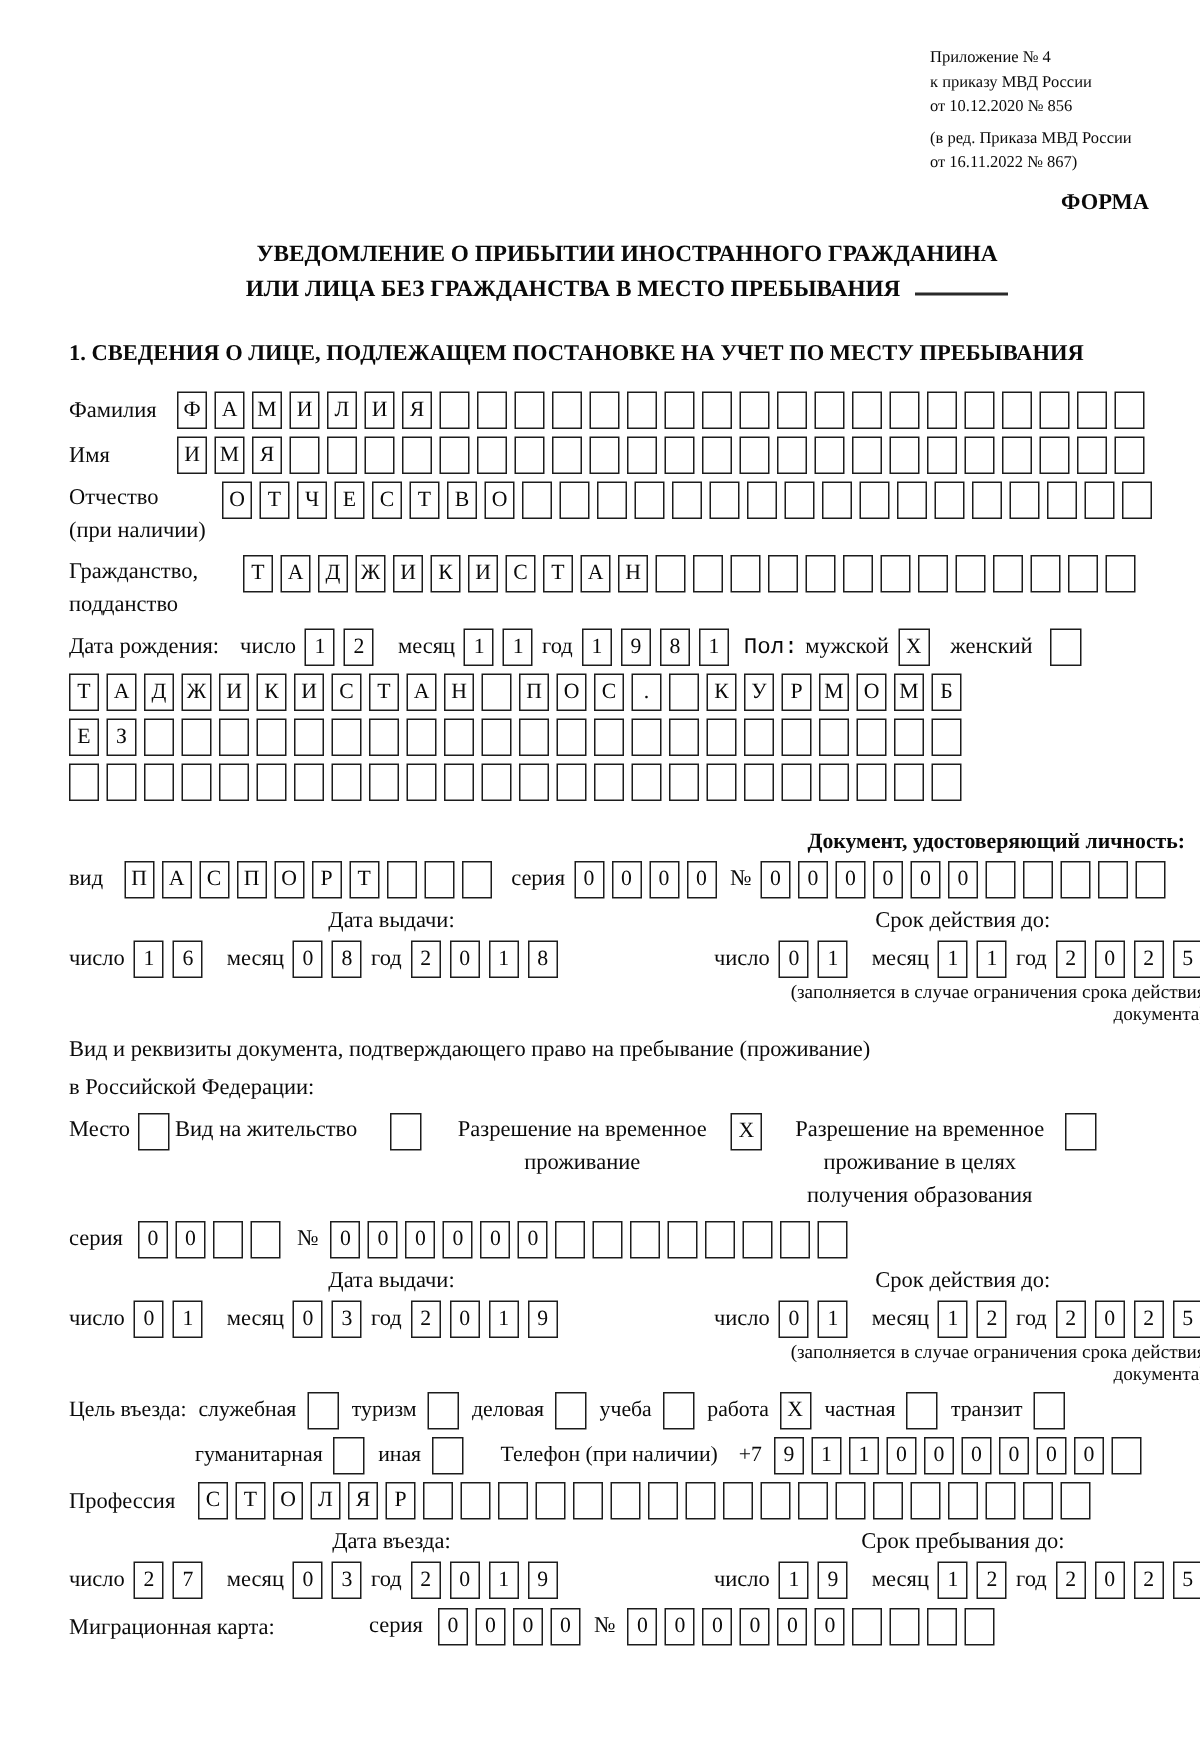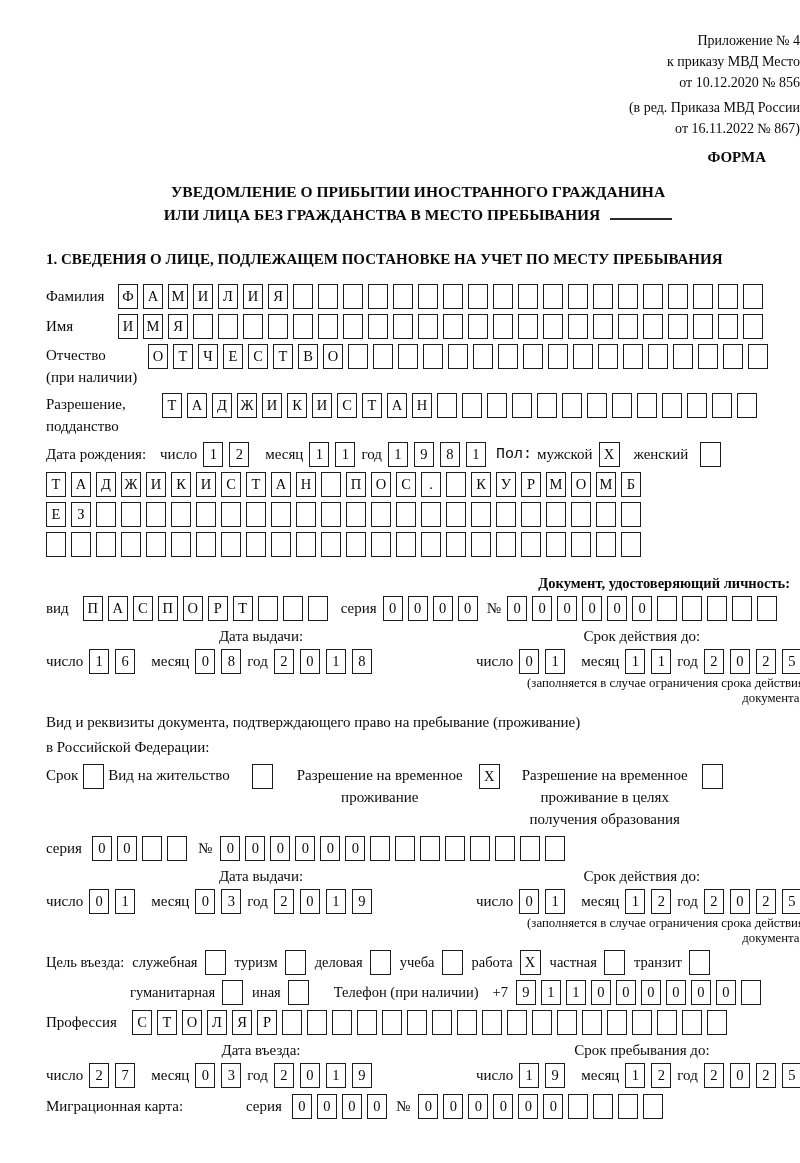--- a/index.html
+++ b/index.html
@@ -1,21 +1,21 @@
 <!DOCTYPE html>
 <html><head>
 <meta charset="utf-8">
 <style>
   html,body{margin:0;padding:0;background:#fff;}
   .page{
     width:800px;height:1163px;background:#ffffff;color:#0a0a0a;
     font-family:"Liberation Serif","DejaVu Serif",serif;
     box-sizing:border-box;padding:30px 10px 0 46px;position:relative;overflow:hidden;
   }
-  .hdr-block{margin-left:574px;width:180px;font-size:14px;line-height:1.5;text-align:right;}
+  .hdr-block{margin-left:574px;width:180px;font-size:11px;line-height:1.5;}
   .hdr-block .sub{margin-top:4px;}
   .forma{ text-align:right;font-weight:bold;font-size:15px;margin:10px 24px 0 0;}
   .title{ text-align:center;font-weight:bold;font-size:15.5px;line-height:1.5;margin-top:14px;}
   .title-underline{display:inline-block;width:62px;border-bottom:2px solid #2a2a2a;height:14px;margin-left:10px;}
   .sec1{font-weight:bold;font-size:15px;margin-top:24px;margin-bottom:16px;}
   .row{display:flex;align-items:center;margin-bottom:5px;font-size:15px;}
   .row.top{align-items:flex-start;}
   .label-col{flex:none;line-height:22px;}
   .w72{width:72px;} .w102{width:102px;} .w116{width:116px;}
   .cells{display:inline-flex;flex:none;}
@@ -48,21 +48,21 @@
   .mt2{margin-top:2px;} .mt4{margin-top:4px;} .mt6{margin-top:6px;}
   .cellrow{margin-bottom:5px;}
 </style>
 </head>
 <body>
 
 <div class="page">
 
   <div class="hdr-block">
     <div>Приложение № 4</div>
-    <div>к приказу МВД Место</div>
+    <div>к приказу МВД России</div>
     <div>от 10.12.2020 № 856</div>
     <div class="sub">(в ред. Приказа МВД России</div>
     <div>от 16.11.2022 № 867)</div>
   </div>
 
   <div class="forma">ФОРМА</div>
 
   <div class="title">
     <div>УВЕДОМЛЕНИЕ О ПРИБЫТИИ ИНОСТРАННОГО ГРАЖДАНИНА</div>
     <div><span>ИЛИ ЛИЦА БЕЗ ГРАЖДАНСТВА В МЕСТО ПРЕБЫВАНИЯ</span><span class="title-underline"></span></div>
@@ -163,21 +163,21 @@
         <span class="cell"></span>
         <span class="cell"></span>
         <span class="cell"></span>
         <span class="cell"></span>
         <span class="cell"></span>
       </span>
   </div>
 
   <div class="row top">
     <span class="label-col w116">
-      <div>Разрешение,</div>
+      <div>Гражданство,</div>
       <div>подданство</div>
     </span>
     <span class="cells">
         <span class="cell">Т</span>
         <span class="cell">А</span>
         <span class="cell">Д</span>
         <span class="cell">Ж</span>
         <span class="cell">И</span>
         <span class="cell">К</span>
         <span class="cell">И</span>
@@ -413,21 +413,21 @@
       </div>
       <div class="dp-note">(заполняется в случае ограничения срока действия документа)</div>
     </div>
   </div>
 
   <div class="intro mt4">Вид и реквизиты документа, подтверждающего право на пребывание (проживание)</div>
   <div class="intro">в Российской Федерации:</div>
 
   <div class="row top mt4">
     <span class="opt">
-      <span class="opt-label">Срок</span>
+      <span class="opt-label">Место</span>
       <span class="checkbox" style="margin-left:5px;"></span>
     </span>
     <span class="opt" style="margin-left:4px;">
       <span class="opt-label">Вид на жительство</span>
       <span class="checkbox" style="margin-left:22px;"></span>
     </span>
     <span class="opt" style="margin-left:24px;">
       <span class="opt-label">
         <div>Разрешение на временное</div>
         <div>проживание</div>

